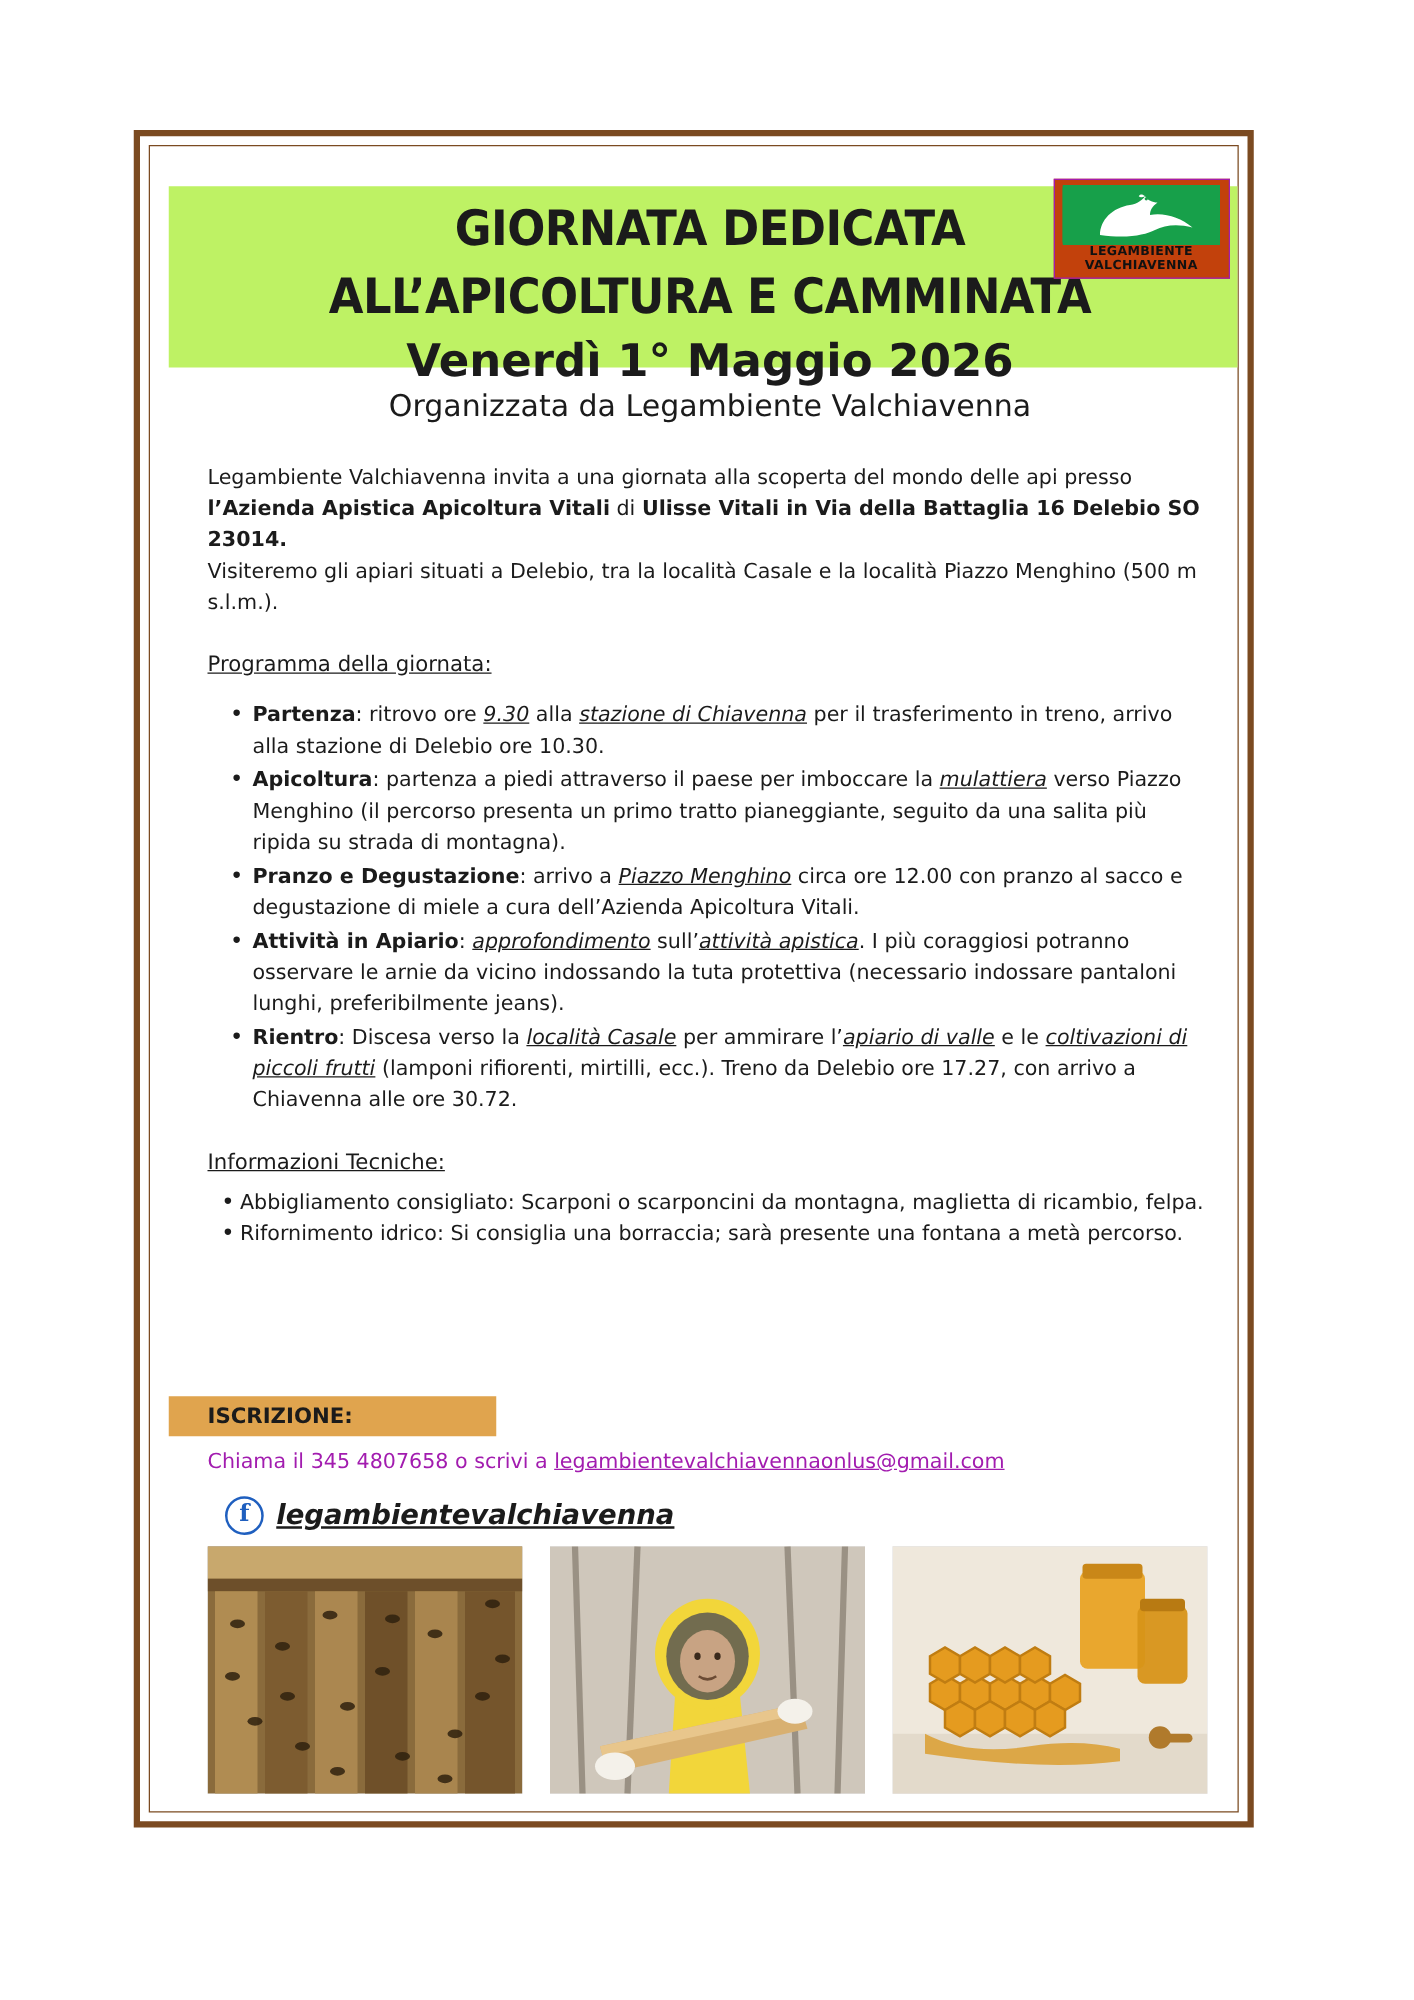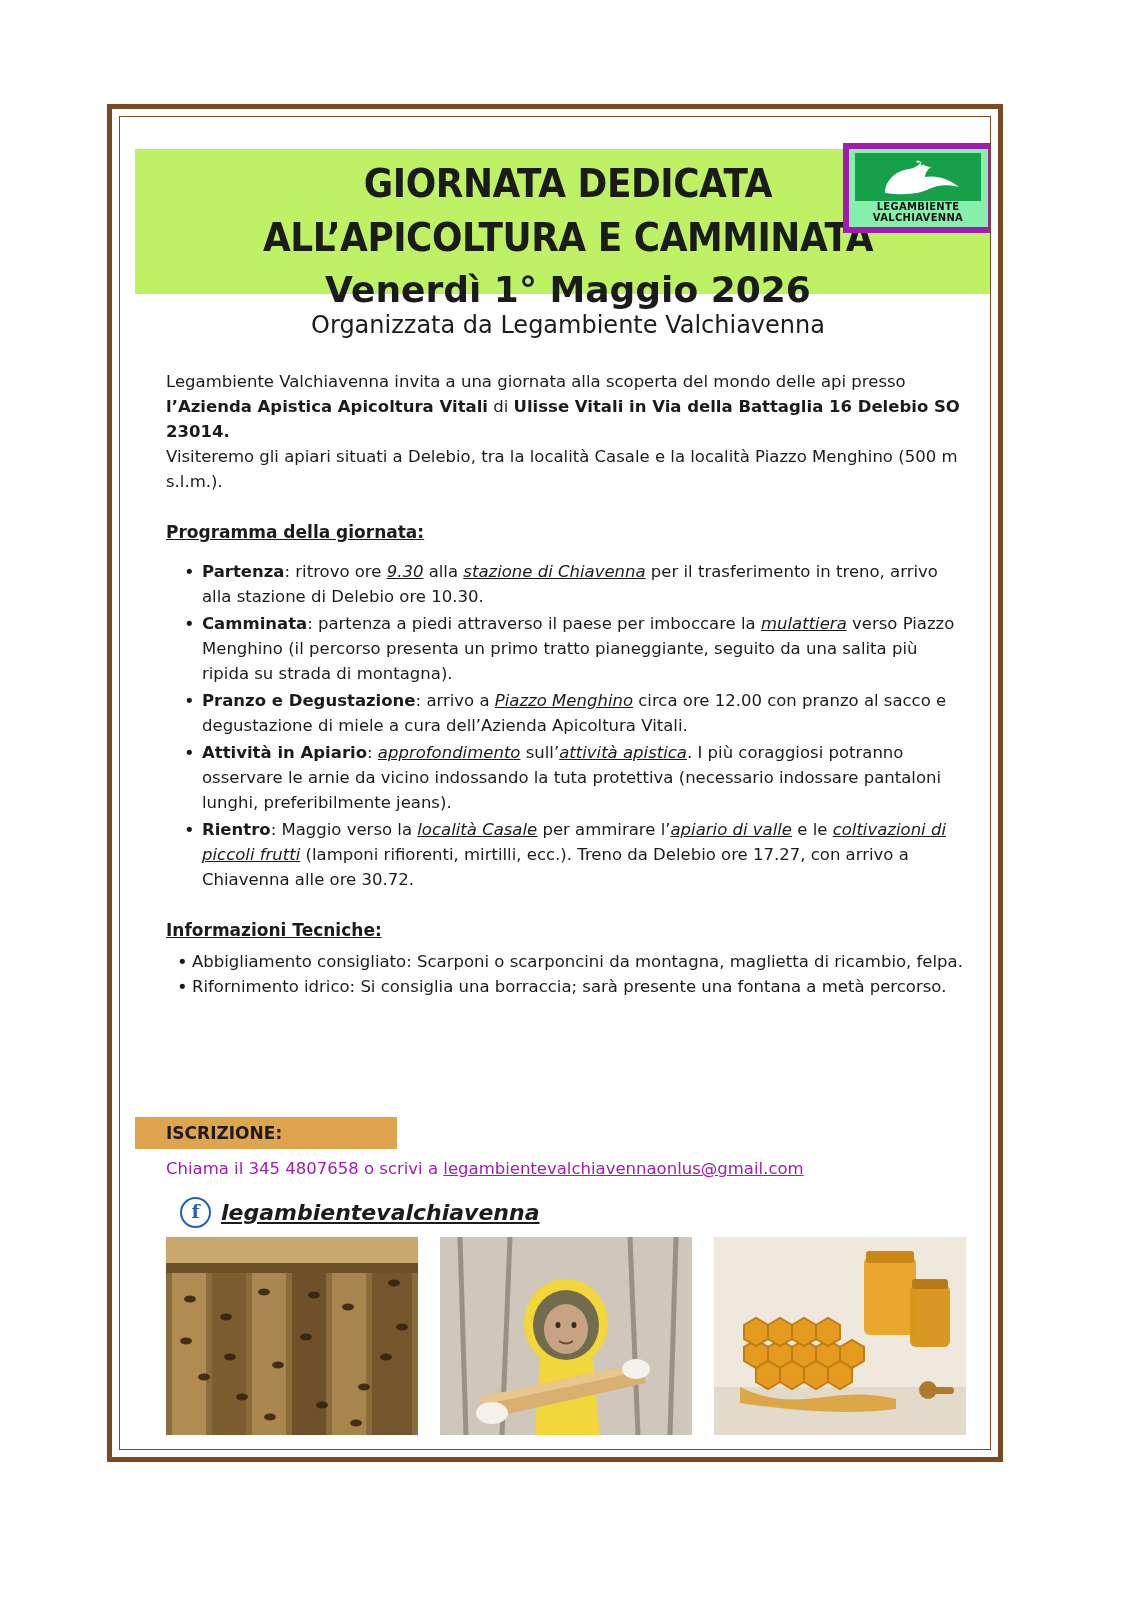--- a/index.html
+++ b/index.html
@@ -64,22 +64,22 @@
     transform-origin: center top;
   }
   .title-line { display: block; white-space: nowrap; }
 
   .logo {
     position: absolute;
     left: 723px;
     top: 26px;
     width: 139px;
     height: 78px;
-    background: #86efac;
-    border: 6px solid #a21caf;
+    background: #c2410c;
+    border: 1px solid #a21caf;
     overflow: hidden;
   }
   .logo-swan {
     position: absolute;
     left: 6px;
     top: 4px;
     width: 126px;
     height: 48px;
     background: #17a04a;
     border-radius: 3px;
@@ -131,21 +131,21 @@
     font-size: 16.5px;
     line-height: 25px;
     color: #1b1b1b;
   }
   .para { margin: 0 0 0 0; }
   .b { font-weight: bold; }
   .iu { font-style: italic; text-decoration: underline; }
 
   .section-head {
     margin-top: 26px;
-    font-weight: bold;
+    font-weight: normal;
     text-decoration: underline;
     font-size: 17px;
   }
 
   ul.prog {
     margin: 14px 0 12px 0;
     padding-left: 36px;
     list-style: none;
   }
   ul.prog > li {
@@ -296,30 +296,30 @@
         <span>s.l.m.).</span>
       </div>
 
       <div class="section-head">Programma della giornata:</div>
 
       <ul class="prog">
         <li>
           <span class="b">Partenza</span><span>: </span><span>ritrovo ore </span><span class="iu">9.30</span><span> alla </span><span class="iu">stazione di Chiavenna</span><span> per il trasferimento in treno, arrivo alla stazione di Delebio ore 10.30.</span>
         </li>
         <li>
-          <span class="b">Camminata</span><span>: </span><span>partenza a piedi attraverso il paese per imboccare la </span><span class="iu">mulattiera</span><span> verso Piazzo Menghino (il percorso presenta un primo tratto pianeggiante, seguito da una salita più ripida su strada di montagna).</span>
+          <span class="b">Apicoltura</span><span>: </span><span>partenza a piedi attraverso il paese per imboccare la </span><span class="iu">mulattiera</span><span> verso Piazzo Menghino (il percorso presenta un primo tratto pianeggiante, seguito da una salita più ripida su strada di montagna).</span>
         </li>
         <li>
           <span class="b">Pranzo e Degustazione</span><span>: </span><span>arrivo a </span><span class="iu">Piazzo Menghino</span><span> circa ore 12.00 con  pranzo al sacco e degustazione di miele a cura dell’Azienda Apicoltura Vitali.</span>
         </li>
         <li>
           <span class="b">Attività in Apiario</span><span>: </span><span class="iu">approfondimento</span><span> sull’</span><span class="iu">attività apistica</span><span>. I più coraggiosi potranno osservare le arnie da vicino indossando la tuta protettiva (necessario indossare pantaloni lunghi, preferibilmente jeans).</span>
         </li>
         <li>
-          <span class="b">Rientro</span><span>: </span><span>Maggio verso la </span><span class="iu">località Casale</span><span> per ammirare l’</span><span class="iu">apiario di valle</span><span> e le </span><span class="iu">coltivazioni di piccoli frutti</span><span> (lamponi rifiorenti, mirtilli, ecc.).  Treno da Delebio ore 17.27, con arrivo a Chiavenna alle ore 30.72.</span>
+          <span class="b">Rientro</span><span>: </span><span>Discesa verso la </span><span class="iu">località Casale</span><span> per ammirare l’</span><span class="iu">apiario di valle</span><span> e le </span><span class="iu">coltivazioni di piccoli frutti</span><span> (lamponi rifiorenti, mirtilli, ecc.).  Treno da Delebio ore 17.27, con arrivo a Chiavenna alle ore 30.72.</span>
         </li>
       </ul>
 
       <div class="section-head">Informazioni Tecniche:</div>
 
       <ul class="tech">
         <li>Abbigliamento consigliato: Scarponi o scarponcini da montagna, maglietta di ricambio, felpa.</li>
         <li>Rifornimento idrico: Si consiglia una borraccia; sarà presente una fontana a metà percorso.</li>
       </ul>
     </div>

